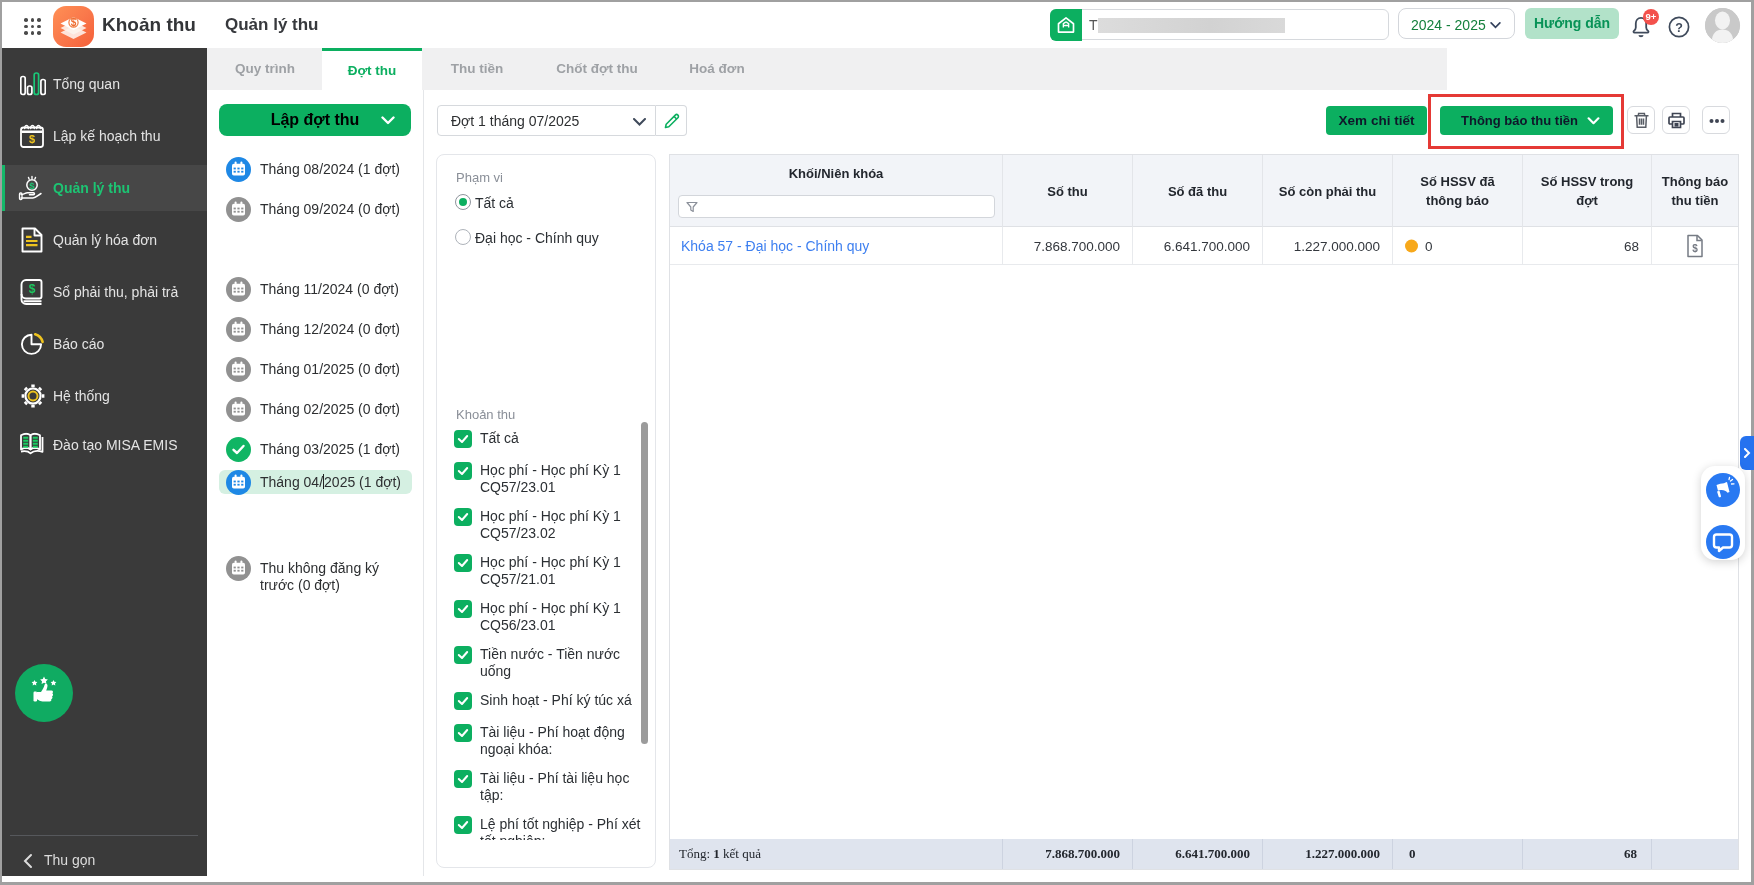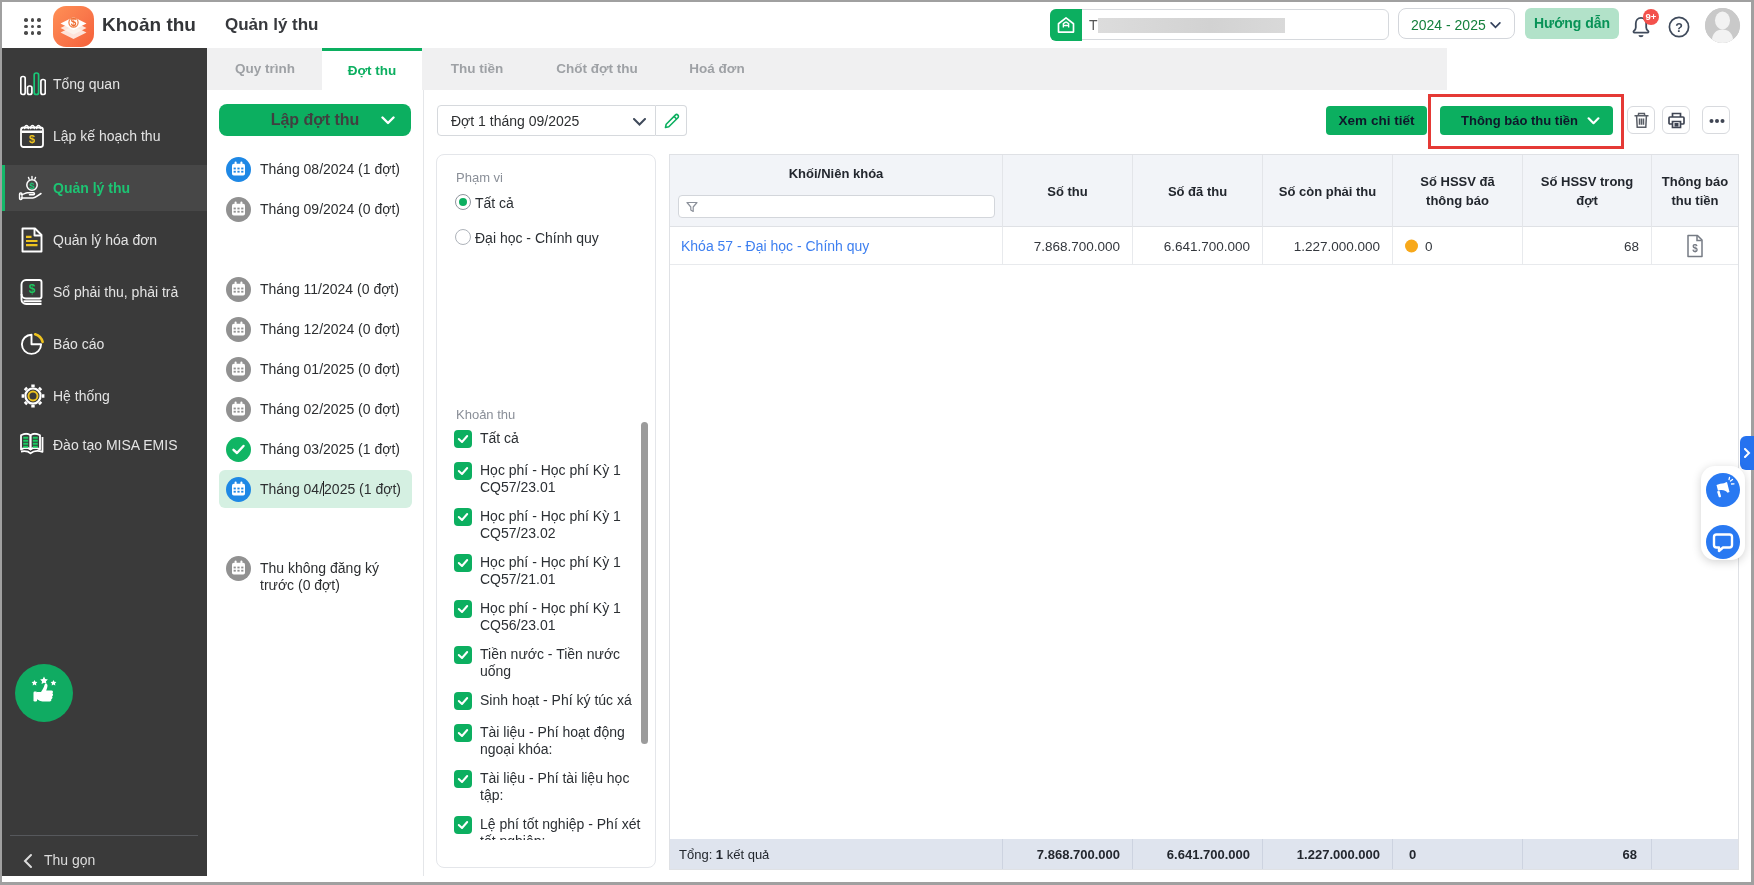--- a/index.html
+++ b/index.html
@@ -39,21 +39,21 @@
 
 #tabbar { position:absolute; left:205px; top:46px; width:1240px; height:42px; background:#f0f0f1; }
 .tab { position:absolute; top:0; height:42px; line-height:42px; font-size:13.5px; font-weight:bold; color:#9ea1a5; text-align:center; }
 #tab-act { position:absolute; left:115px; top:0; width:100px; height:42px; background:#fff; border-top:3px solid #0caf60; color:#0caf60; line-height:39px; font-size:13.5px; font-weight:bold; text-align:center; }
 
 
 #content { position:absolute; left:205px; top:88px; width:1544px; height:786px; background:#fff; }
 #vline1 { position:absolute; left:216px; top:0px; width:1px; height:786px; background:#e4e6e9; }
 
 
-#newbtn { position:absolute; left:12px; top:14px; width:192px; height:32px; background:#0caf60; border-radius:8px; color:#404040; font-size:16px; font-weight:bold; text-align:center; line-height:32px; }
+#newbtn { position:absolute; left:12px; top:14px; width:192px; height:32px; background:#0caf60; border-radius:8px; color:#000000; font-size:16px; font-weight:bold; text-align:center; line-height:32px; }
 .mrow { position:absolute; left:12px; width:200px; height:40px; }
 .mrow .ic { position:absolute; left:7px; top:50%; margin-top:-12.5px; width:25px; height:25px; border-radius:50%; }
 .mrow .t { position:absolute; left:41px; top:50%; transform:translateY(-50%); font-size:14px; color:#2d2f31; white-space:nowrap; }
 .mrow.sel { background:#d5f0e2; border-radius:6px; width:193px; }
 .ic.blue { background:#1e88e5; }
 .ic.gray { background:#919191; }
 .ic.green { background:#10b564; }
 .mrow svg.cal { position:absolute; left:7px; top:50%; margin-top:-12.5px; color:#919191; }
 .mrow .ic.blue + svg.cal { color:#1e88e5; }
 #caret { display:inline-block; width:1px; height:15px; background:#222; vertical-align:-2px; }
@@ -87,21 +87,21 @@
 
 #tbl { position:absolute; left:462px; top:64px; width:1070px; height:716px; border:1px solid #dfe1e5; }
 #thead { position:absolute; left:0; top:0; width:1068px; height:72px; background:#f2f4f8; border-bottom:1px solid #dfe1e5; }
 .th { position:absolute; top:0; height:72px; border-right:1px solid #e3e5e9; color:#23272e; font-size:13px; font-weight:bold; }
 .th .c { position:absolute; left:0; right:0; top:50%; transform:translateY(-50%); text-align:center; line-height:19px; }
 #finput { position:absolute; left:8px; top:40px; width:317px; height:23px; background:#fff; border:1px solid #d3d6db; border-radius:4px; }
 #trow { position:absolute; left:0; top:72px; width:1068px; height:38px; background:#fff; border-bottom:1px solid #e8eaed; }
 .td { position:absolute; top:0; height:38px; border-right:1px solid #e8eaed; font-size:13.5px; color:#33373d; }
 .td .r { position:absolute; right:12px; top:50%; transform:translateY(-50%); }
 #tfoot { position:absolute; left:0; top:684px; width:1068px; height:30px; background:#dfe4ee; font-size:13px; color:#23272e; }
-.tf { position:absolute; top:0; height:30px; border-right:1px solid #cdd3e0; }
+.tf { position:absolute; top:0; height:30px; border-right:1px solid #cdd3e0;font-family:Liberation Serif, serif; }
 .tf .r { position:absolute; right:12px; top:50%; transform:translateY(-50%); font-weight:bold; }
 
 
 #bluetab { position:absolute; left:1740px; top:436px; width:14px; height:34px; background:#2572ef; border-radius:6px 0 0 6px; }
 #fpanel { position:absolute; left:1701px; top:466px; width:44px; height:94px; background:#fff; border-radius:14px; box-shadow:0 2px 10px rgba(0,0,0,0.18); }
 .fcirc { position:absolute; left:1706px; width:34px; height:34px; border-radius:50%; background:#2979f2; }
 </style>
 </head>
 <body>
 <div id="win">
@@ -332,37 +332,37 @@
         </svg>
         <span class="t">Tháng 02/2025 (0 đợt)</span>
       </div>
     <div class="mrow" style="top:339px">
         <span class="ic green"></span>
         <svg class="cal" width="25" height="25" viewBox="0 0 25 25">
           <use href="#chkg"></use>
         </svg>
         <span class="t">Tháng 03/2025 (1 đợt)</span>
       </div>
-    <div class="mrow sel" style="top:380px;height:38px">
+    <div class="mrow sel" style="top:380px;height:24px">
         <span class="ic blue"></span>
         <svg class="cal" width="25" height="25" viewBox="0 0 25 25">
           <use href="#calg"></use>
         </svg>
         <span class="t">Tháng 04/<i id="caret"></i>2025 (1 đợt)</span>
       </div>
     <div class="mrow" style="top:459px;height:56px">
         <span class="ic gray" style="top:7px;margin-top:0"></span>
         <svg class="cal" width="25" height="25" viewBox="0 0 25 25" style="top:7px;margin-top:0">
           <use href="#calg"></use>
         </svg>
         <span class="t" style="line-height:17px">Thu không đăng ký<br>trước (0 đợt)</span>
       </div>
 
     <div id="ddl">
-        <span>Đợt 1 tháng 09/2025</span>
+        <span>Đợt 1 tháng 07/2025</span>
       <svg width="13" height="8" viewBox="0 0 13 8" style="position:absolute;right:9px;top:12px">
           <path d="M1 1 L6.5 6.5 L12 1" stroke="#3f4a5b" stroke-width="2" fill="none" stroke-linecap="round"></path>
         </svg>
     </div>
     <div id="pencil">
       <svg width="18" height="18" viewBox="0 0 18 18" style="position:absolute;left:7px;top:6px" fill="none" stroke="#0caf60" stroke-width="1.6">
         <path d="M2.5 15.5 L3.2 12.2 L12.3 3.1 C13 2.4 14.2 2.4 14.9 3.1 C15.6 3.8 15.6 5 14.9 5.7 L5.8 14.8 Z" stroke-linejoin="round"></path>
         <path d="M11 4.4 L13.6 7"></path>
       </svg>
     </div>

